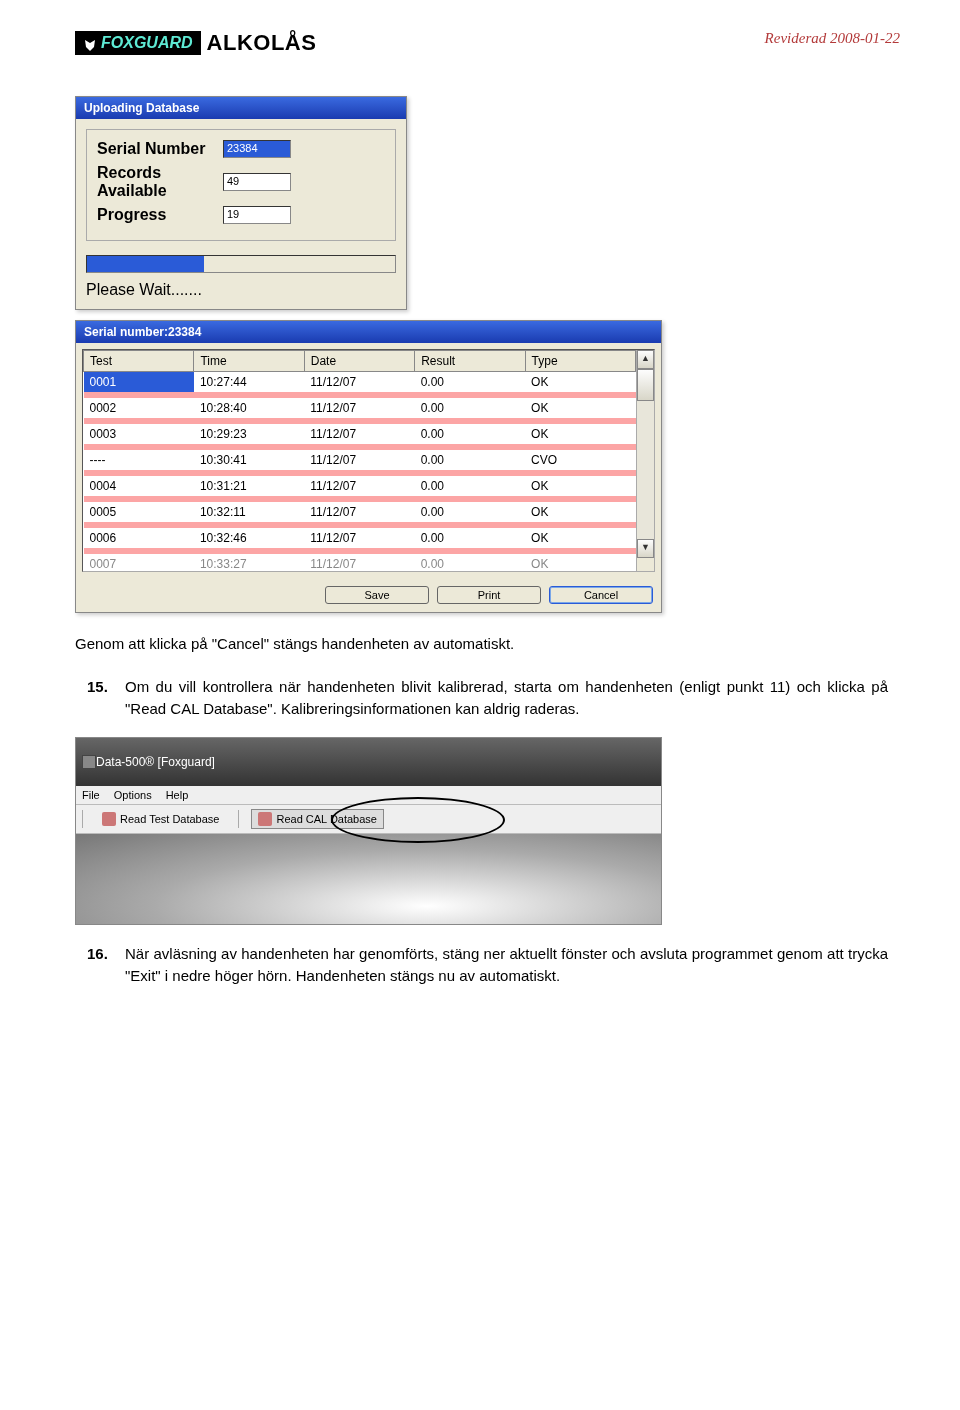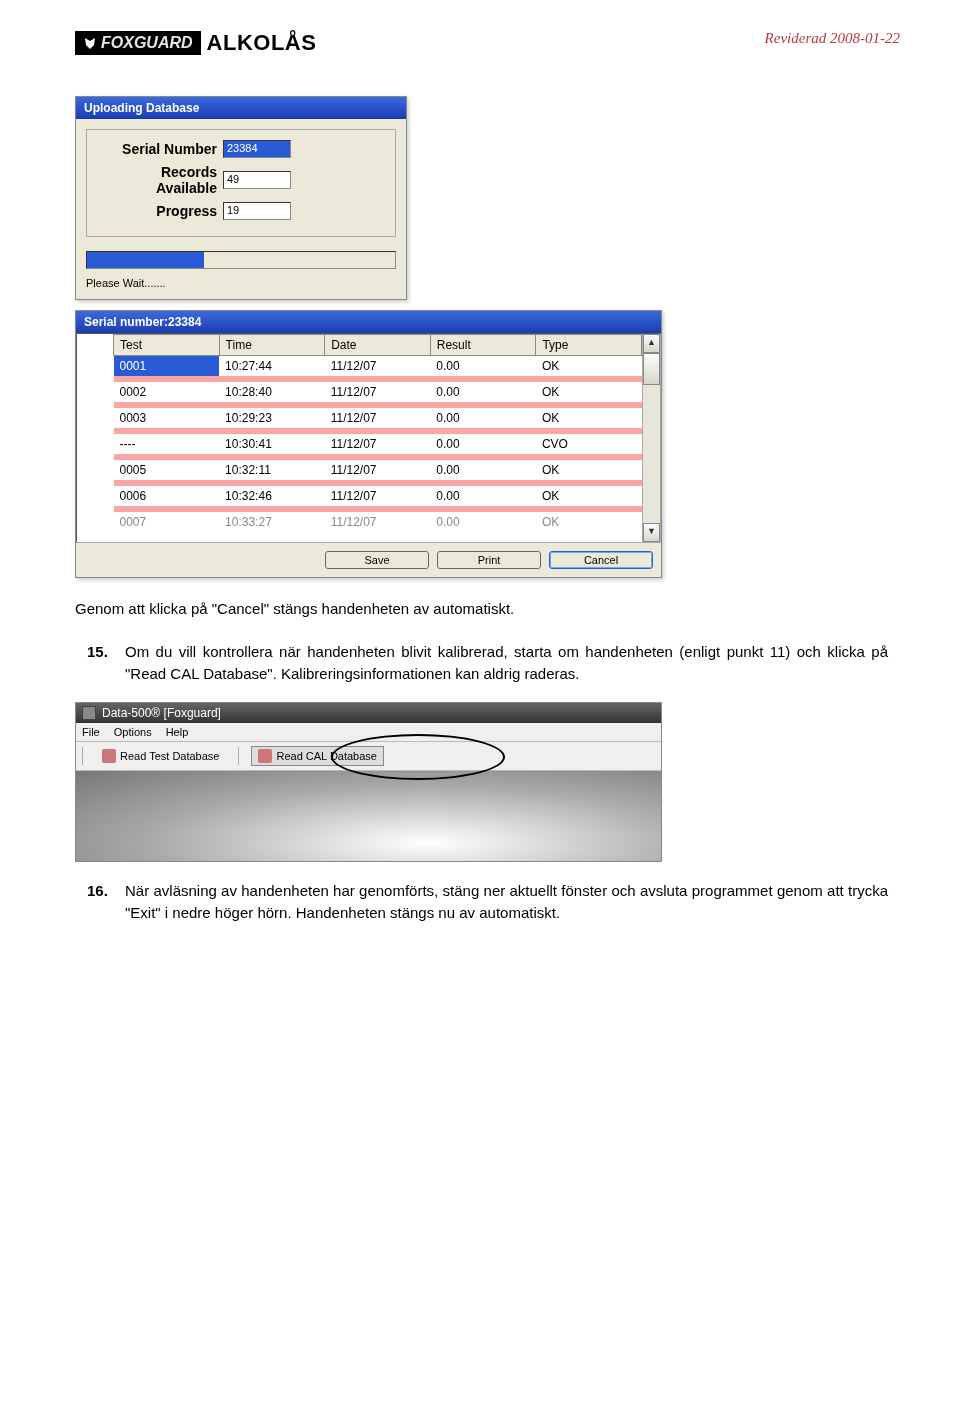--- a/index.html
+++ b/index.html
@@ -20,27 +20,27 @@
     align-items: flex-start;
     margin-bottom: 40px;
   }
   .logo {
     display: flex;
     align-items: center;
     gap: 6px;
   }
   .logo-badge {
     background: #000;
-    color: #e5e5e5;
+    color: #5eead4;
     font-weight: bold;
     font-style: italic;
     font-size: 16px;
     padding: 3px 8px;
     display: flex;
-    align-items: center;
+    align-items: flex-end;
     gap: 4px;
   }
   .logo-text {
     font-weight: bold;
     font-size: 22px;
     letter-spacing: 0.5px;
   }
   .revision {
     color: #b33a3a;
     font-style: italic;
@@ -68,22 +68,21 @@
     padding: 10px 10px 10px 10px;
     background: #ece9d8;
   }
   .form-row {
     display: flex;
     align-items: center;
     margin-bottom: 6px;
   }
   .form-label {
     width: 120px;
-    text-align: right;
-    font-size: 14px;
+    font-size: 16px;
     font-weight: bold;
     padding-right: 6px;
   }
   .form-input {
     border: 1px inset #888;
     background: #fff;
     font-size: 11px;
     padding: 1px 3px;
     width: 60px;
     height: 14px;
@@ -100,30 +99,30 @@
     height: 16px;
     background: #ece9d8;
     display: flex;
   }
   .progress-fill {
     background: #2a5bd7;
     width: 38%;
     height: 100%;
   }
   .please-wait {
-    font-size: 11px;
+    font-size: 16px;
     margin-top: 4px;
   }
   .dialog.table-dialog {
     width: 585px;
   }
   .tbl-wrap {
     background: #fff;
     border: 1px inset #aaa;
-    padding-left: 36px;
+    margin: 6px;
   }
   .tbl {
     width: 100%;
     border-collapse: collapse;
     font-size: 12px;
     table-layout: fixed;
   }
   .tbl th {
     border: 1px solid #888;
     background: #ece9d8;
@@ -215,24 +214,23 @@
   .toolbar-shot {
     border: 1px solid #888;
     background: #e5e5e5;
     width: 585px;
     margin: 14px 0 18px 0;
   }
   .ts-title {
     background: linear-gradient(to bottom, #666, #333);
     color: #fff;
     font-size: 12px;
-    padding: 3px 6px;
+    padding: 17px 6px;
     display: flex;
     align-items: center;
-    gap: 6px;
   }
   .ts-icon {
     width: 12px;
     height: 12px;
     background: #888;
     border: 1px solid #444;
   }
   .ts-menu {
     background: #efefef;
     font-size: 11px;
@@ -378,20 +376,27 @@
                   <td>OK</td>
                 </tr>
                 <tr>
                   <td>----</td>
                   <td>10:30:41</td>
                   <td>11/12/07</td>
                   <td>0.00</td>
                   <td>CVO</td>
                 </tr>
                 <tr>
+                  <td>0004</td>
+                  <td>10:31:21</td>
+                  <td>11/12/07</td>
+                  <td>0.00</td>
+                  <td>OK</td>
+                </tr>
+                <tr>
                   <td>0005</td>
                   <td>10:32:11</td>
                   <td>11/12/07</td>
                   <td>0.00</td>
                   <td>OK</td>
                 </tr>
                 <tr>
                   <td>0006</td>
                   <td>10:32:46</td>
                   <td>11/12/07</td>

